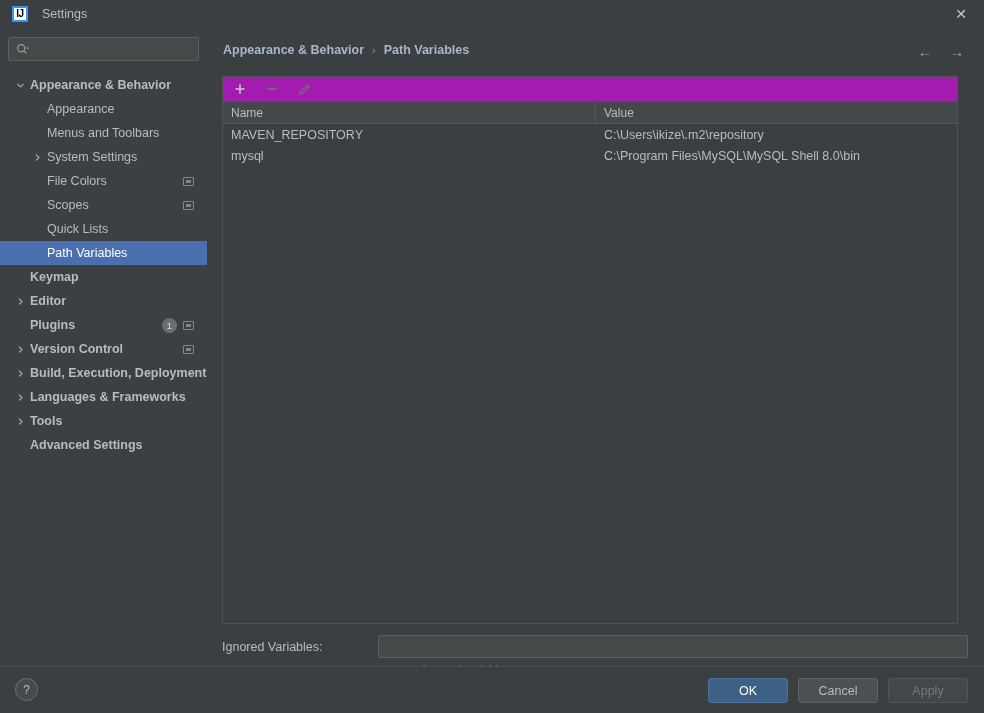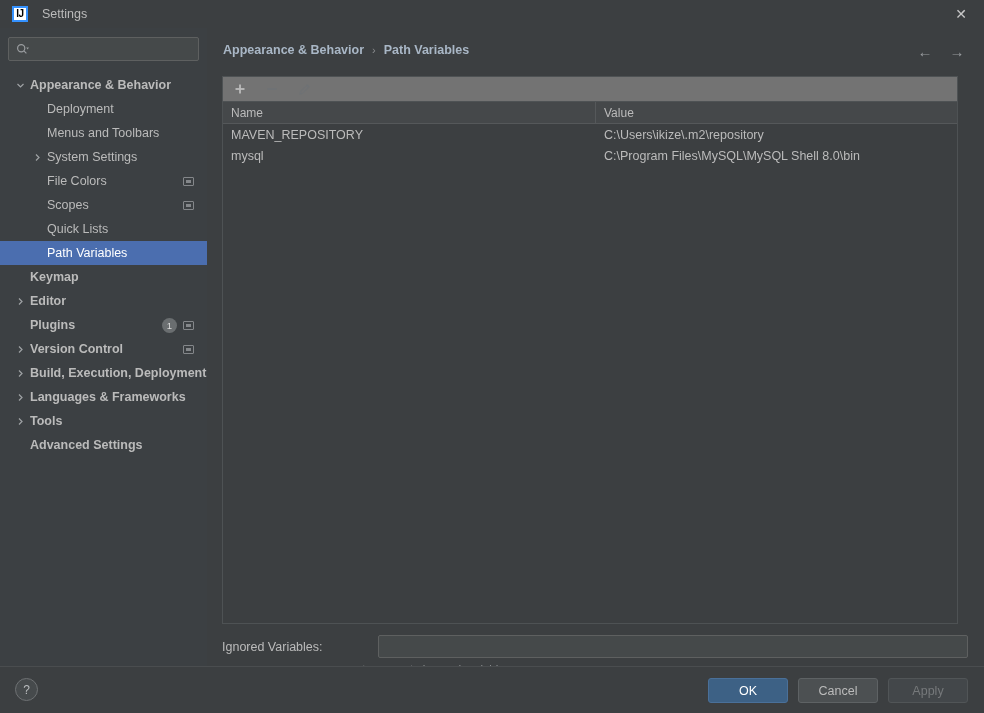--- a/index.html
+++ b/index.html
@@ -137,21 +137,21 @@
     width: 22px; height: 22px;
     display: flex; align-items: center; justify-content: center;
     color: #9a9da0; font-size: 15px;
   }
 
   
   .table-panel {
     position: absolute; left: 15px; top: 48px;
     width: 736px; height: 548px;
     border: 1px solid #4e5254;
-    background: #737373;
+    background: #a21caf;
     display: flex; flex-direction: column;
   }
   .table-toolbar {
     height: 25px;
     display: flex; align-items: center;
     padding-left: 8px;
     gap: 14px;
     border-bottom: 1px solid #4e5254;
   }
   .tb-btn {
@@ -267,21 +267,21 @@
       <div class="tree-item bold">
         <span class="arrow" style="left:14px;">
           <svg width="9" height="9" viewBox="0 0 9 9">
               <path d="M1.5 3 L4.5 6 L7.5 3" fill="none" stroke="#9fa2a5" stroke-width="1.2"></path>
             </svg>
         </span>
         <span class="tree-label" style="margin-left:30px;">Appearance &amp; Behavior</span>
       </div>
 
       <div class="tree-item">
-        <span class="tree-label" style="margin-left:47px;">Deployment</span>
+        <span class="tree-label" style="margin-left:47px;">Appearance</span>
       </div>
 
       <div class="tree-item">
         <span class="tree-label" style="margin-left:47px;">Menus and Toolbars</span>
       </div>
 
       <div class="tree-item">
         <span class="arrow" style="left:31px;">
           <svg width="9" height="9" viewBox="0 0 9 9">
               <path d="M3 1.5 L6 4.5 L3 7.5" fill="none" stroke="#9fa2a5" stroke-width="1.2"></path>

